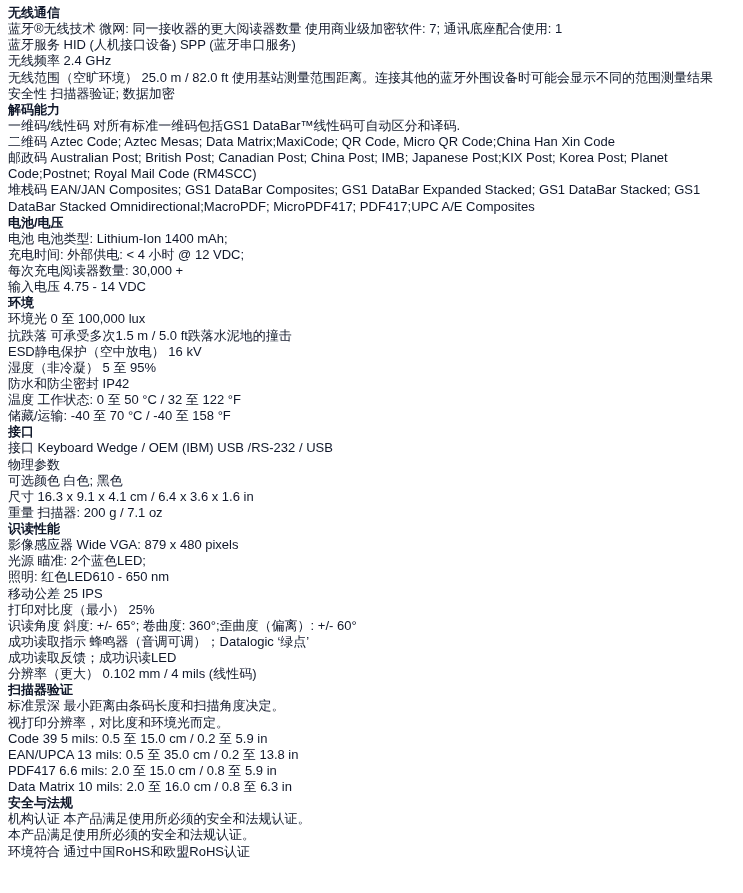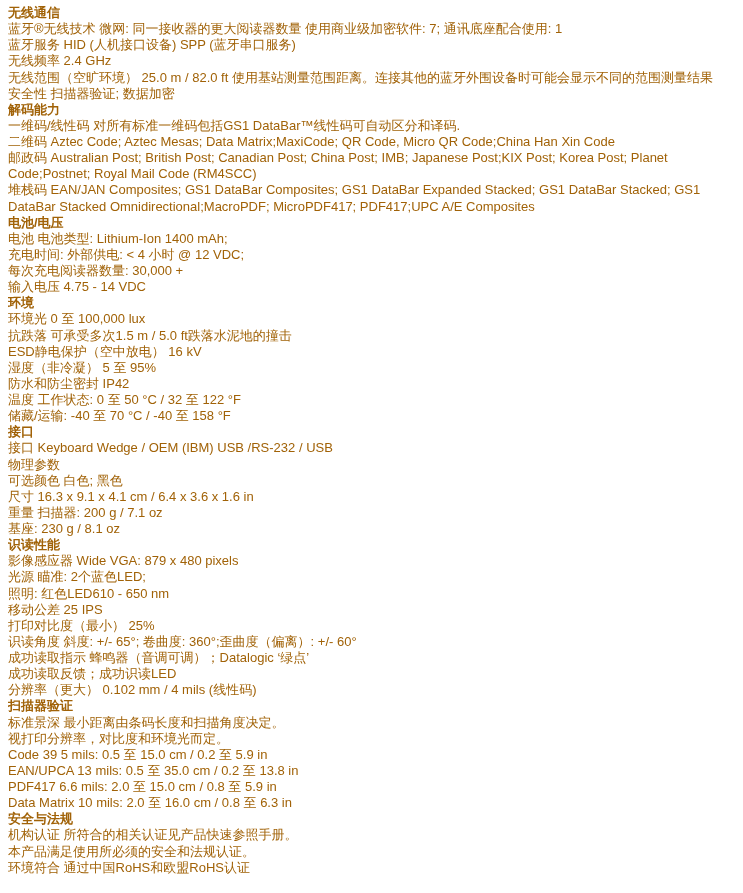--- a/index.html
+++ b/index.html
@@ -12,21 +12,21 @@
     height: 893px;
     overflow: hidden;
   }
   .doc {
     box-sizing: border-box;
     width: 743px;
     height: 700px;
     padding: 5px 4px 0 8px;
     font-family: "Liberation Sans", "DejaVu Sans", sans-serif;
     font-size: 13px;
-    color: #a16207;
+    color: #0f172a;
   }
   .line {
     height: 16.14px;
     line-height: 16.14px;
     white-space: pre;
     overflow: hidden;
   }
   .heading {
     font-weight: bold;
   }
@@ -60,35 +60,34 @@
     <div class="line">湿度（非冷凝） 5 至 95%</div>
     <div class="line">防水和防尘密封 IP42</div>
     <div class="line">温度 工作状态: 0 至 50 °C / 32 至 122 °F</div>
     <div class="line">储藏/运输: -40 至 70 °C / -40 至 158 °F</div>
     <div class="line heading">接口</div>
     <div class="line">接口 Keyboard Wedge / OEM (IBM) USB /RS-232 / USB</div>
     <div class="line">物理参数</div>
     <div class="line">可选颜色 白色; 黑色</div>
     <div class="line">尺寸 16.3 x 9.1 x 4.1 cm / 6.4 x 3.6 x 1.6 in</div>
     <div class="line">重量 扫描器: 200 g / 7.1 oz</div>
-    <div class="line">基座: 230 g / 8.1 oz</div>
     <div class="line heading">识读性能</div>
     <div class="line">影像感应器 Wide VGA: 879 x 480 pixels</div>
     <div class="line">光源 瞄准: 2个蓝色LED;</div>
     <div class="line">照明: 红色LED610 - 650 nm</div>
     <div class="line">移动公差 25 IPS</div>
     <div class="line">打印对比度（最小） 25%</div>
     <div class="line">识读角度 斜度: +/- 65°; 卷曲度: 360°;歪曲度（偏离）: +/- 60°</div>
     <div class="line">成功读取指示 蜂鸣器（音调可调）；Datalogic ‘绿点’</div>
     <div class="line">成功读取反馈；成功识读LED</div>
     <div class="line">分辨率（更大） 0.102 mm / 4 mils (线性码)</div>
     <div class="line heading">扫描器验证</div>
     <div class="line">标准景深 最小距离由条码长度和扫描角度决定。</div>
     <div class="line">视打印分辨率，对比度和环境光而定。</div>
     <div class="line">Code 39 5 mils: 0.5 至 15.0 cm / 0.2 至 5.9 in</div>
     <div class="line">EAN/UPCA 13 mils: 0.5 至 35.0 cm / 0.2 至 13.8 in</div>
     <div class="line">PDF417 6.6 mils: 2.0 至 15.0 cm / 0.8 至 5.9 in</div>
     <div class="line">Data Matrix 10 mils: 2.0 至 16.0 cm / 0.8 至 6.3 in</div>
     <div class="line heading">安全与法规</div>
-    <div class="line">机构认证 所符合的相关认证见产品快速参照手册。</div>
+    <div class="line">机构认证 本产品满足使用所必须的安全和法规认证。</div>
     <div class="line">本产品满足使用所必须的安全和法规认证。</div>
     <div class="line">环境符合 通过中国RoHS和欧盟RoHS认证</div>
   </div>
 
 </body></html>

